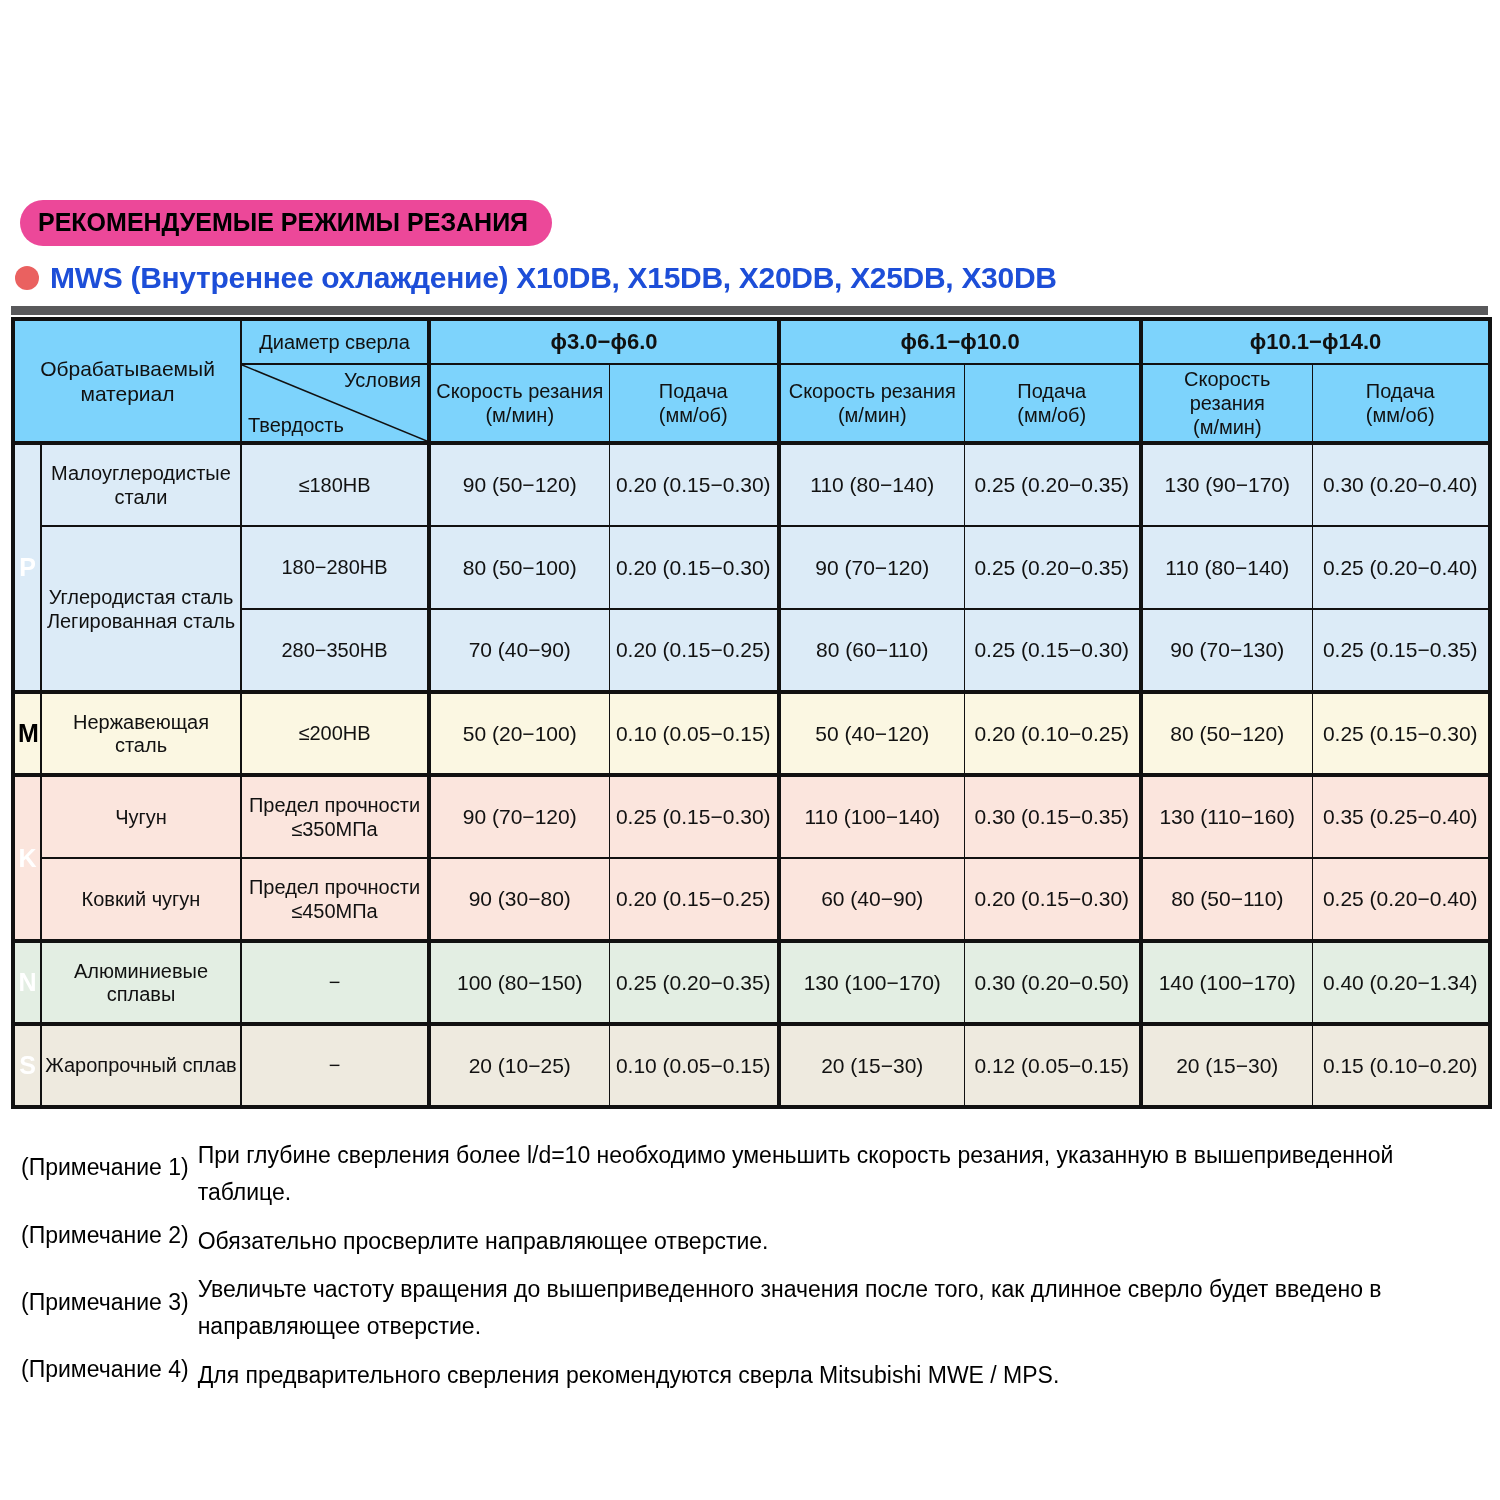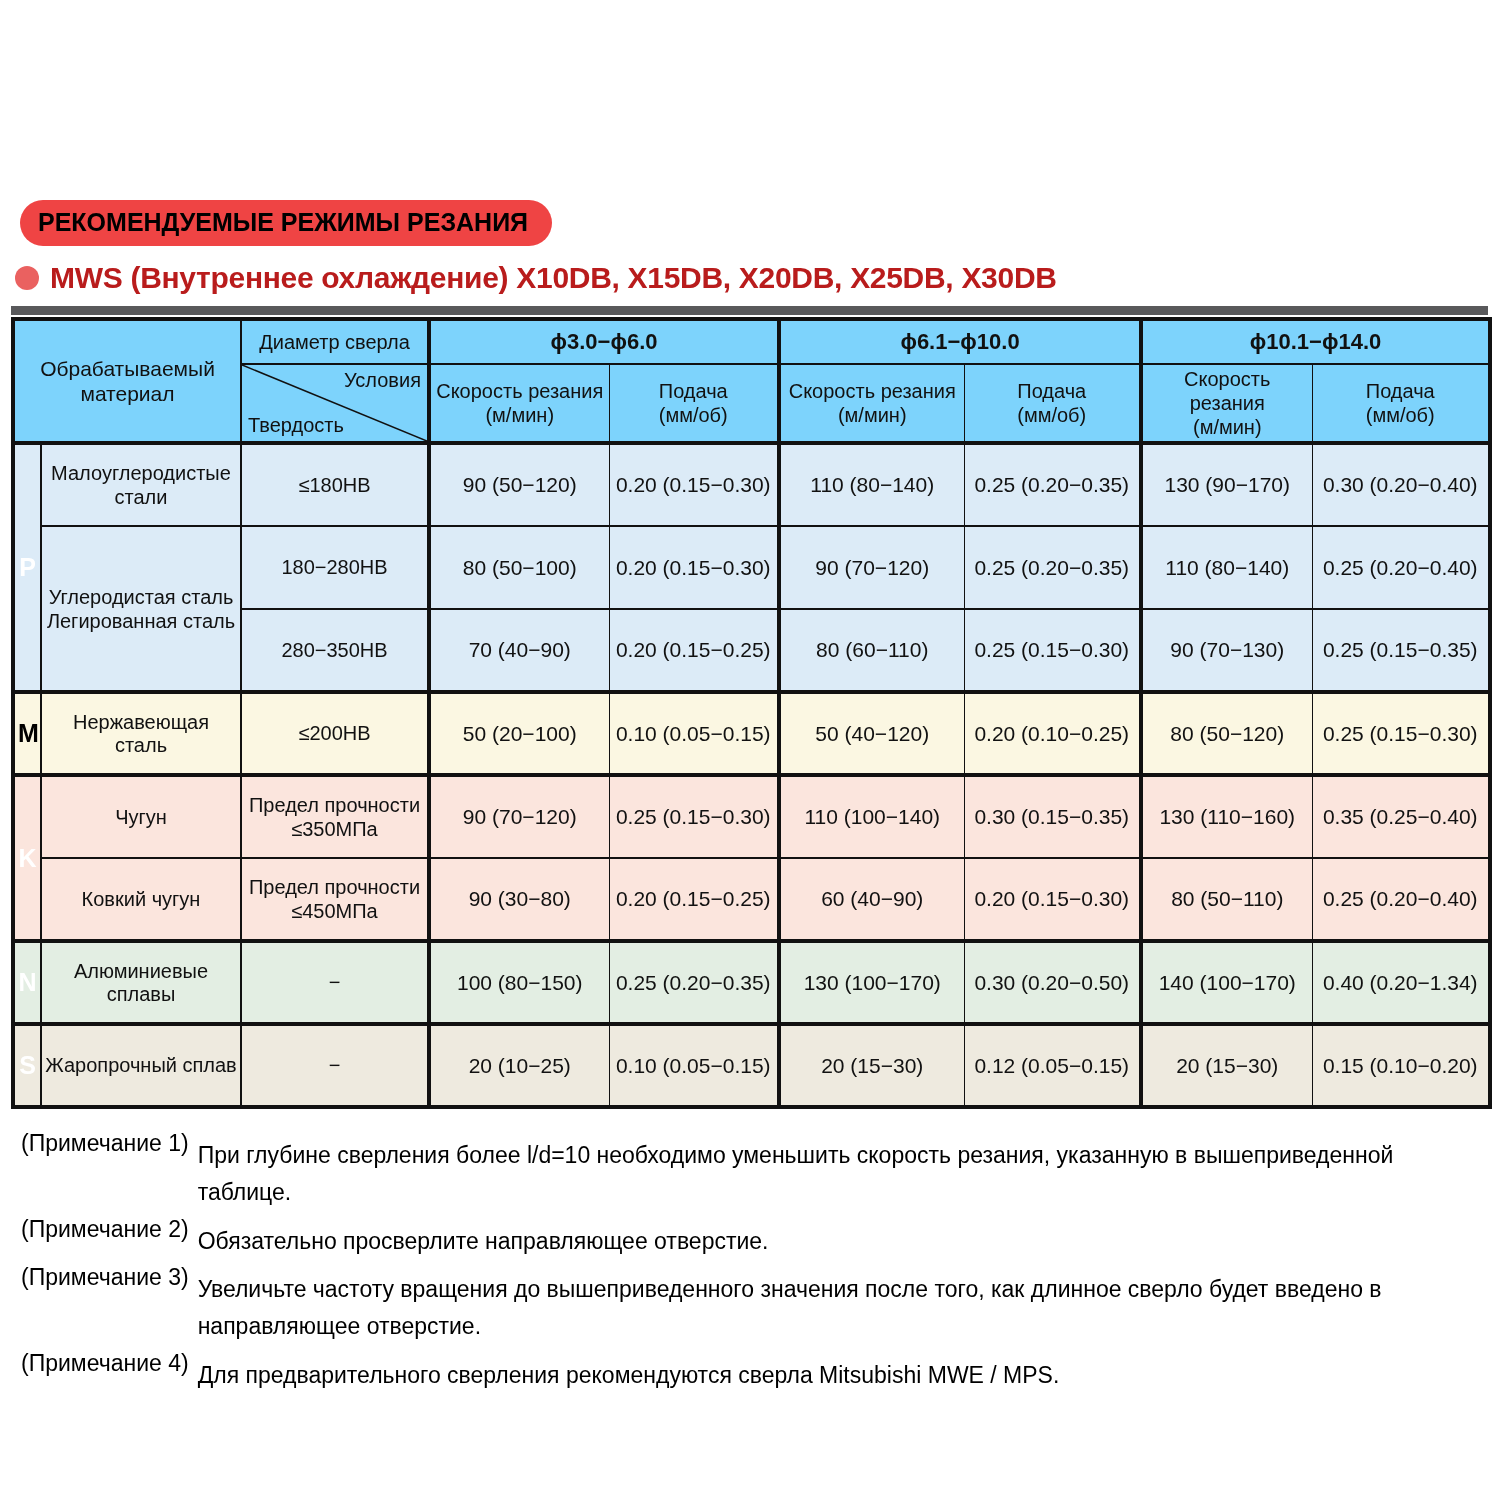--- a/index.html
+++ b/index.html
@@ -5,29 +5,29 @@
   html,body { margin:0; padding:0; }
   body {
     width:1500px; height:1500px; background:#ffffff; color:#111;
     font-family:"Liberation Sans", sans-serif;
     -webkit-font-smoothing:antialiased;
   }
   .content { padding:200px 11px 0 11px; }
 
   
   .badge-pill {
-    display:inline-block; background:#ef4444; color:#000;
+    display:inline-block; background:#ec4899; color:#000;
     font-weight:bold; font-size:25px; line-height:1;
     padding:10px 24px 11px 18px; border-radius:999px; margin-left:9px;
   }
 
   
   .subtitle { display:flex; align-items:center; gap:11px; margin:15px 0 11px 4px; }
   .bullet-dot { width:24px; height:24px; border-radius:50%; background:#ea6160; flex:0 0 auto; }
-  .subtitle-text { font-weight:bold; font-size:30px; color:#b91c1c; letter-spacing:-0.3px; }
+  .subtitle-text { font-weight:bold; font-size:30px; color:#1d4ed8; letter-spacing:-0.3px; }
 
   .top-bar { height:9px; background:#59595b; width:1477px; margin-bottom:2px; }
 
   
   table.spec {
     border-collapse:collapse; table-layout:fixed; width:1477px;
     border:4px solid #111;
   }
   table.spec td { border:2px solid #111; padding:2px 3px; text-align:center; vertical-align:middle; }
 
@@ -71,21 +71,21 @@
   td.tag-s { background:#a8914b; }
 
   
   td.diag { position:relative; padding:0; }
   .diag-svg { position:absolute; left:0; top:0; width:100%; height:100%; display:block; }
   .diag-top { position:absolute; top:4px; right:6px; font-size:20px; }
   .diag-bottom { position:absolute; bottom:4px; left:6px; font-size:20px; }
 
   
   .notes { margin:16px 0 0 10px; font-size:23px; line-height:1.6; color:#000; }
-  .note { display:flex; align-items:flex-start; }
+  .note { display:flex; align-items:center; }
   .note-label { flex:0 0 auto; white-space:nowrap; margin-right:9px; }
   .note-text { flex:1 1 auto; max-width:1270px;margin-top:12px; }
 </style>
 </head>
 <body>
 
 <div class="content">
 
   <div class="badge-pill">РЕКОМЕНДУЕМЫЕ РЕЖИМЫ РЕЗАНИЯ</div>
 

